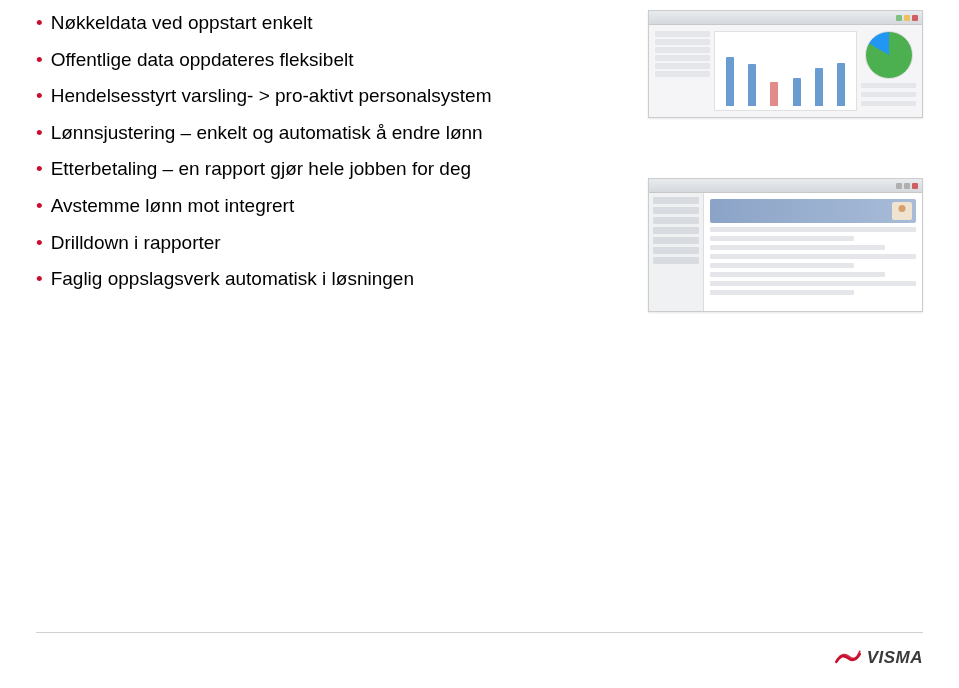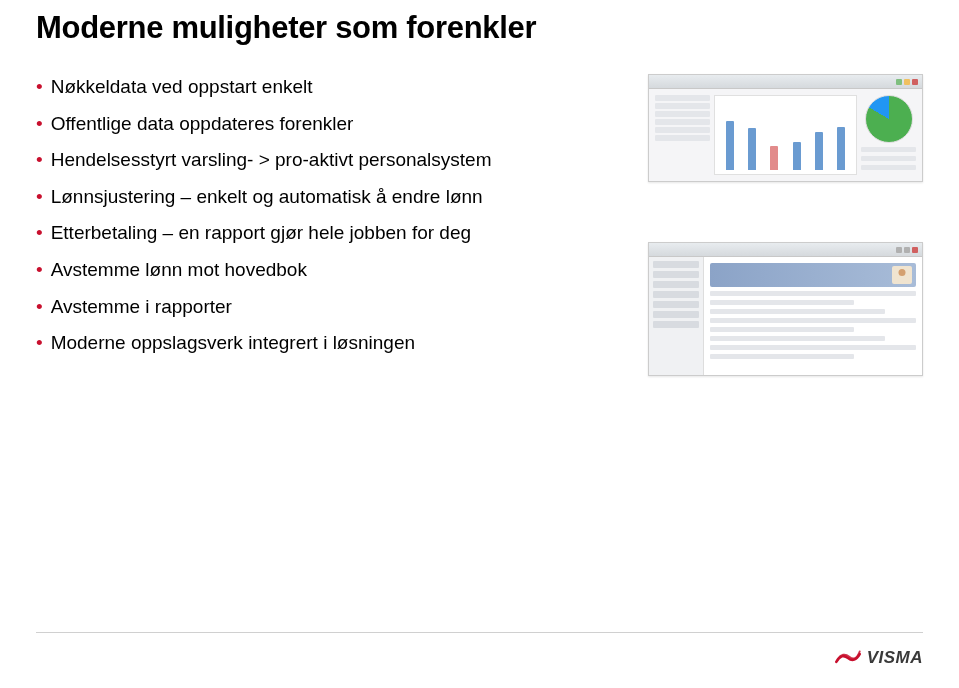--- a/index.html
+++ b/index.html
@@ -183,56 +183,55 @@
       font-style: italic;
       color: #3a3a3a;
       letter-spacing: 0.5px;
       text-align: right;
     }
   </style>
 </head>
 <body>
 
 <div class="slide">
-  <h1 class="title">Moderne muligheter som forenkler</h1>
 
   <div class="content-row">
     <div class="bullet-col">
       <ul class="bullet-list">
         <li>
           <span class="bullet-marker">•</span>
           <span class="bullet-text">Nøkkeldata ved oppstart enkelt</span>
         </li>
         <li>
           <span class="bullet-marker">•</span>
-          <span class="bullet-text">Offentlige data oppdateres forenkler</span>
+          <span class="bullet-text">Offentlige data oppdateres fleksibelt</span>
         </li>
         <li>
           <span class="bullet-marker">•</span>
           <span class="bullet-text">Hendelsesstyrt varsling- &gt; pro-aktivt personalsystem</span>
         </li>
         <li>
           <span class="bullet-marker">•</span>
           <span class="bullet-text">Lønnsjustering – enkelt og automatisk å endre lønn</span>
         </li>
         <li>
           <span class="bullet-marker">•</span>
           <span class="bullet-text">Etterbetaling – en rapport gjør hele jobben for deg</span>
         </li>
         <li>
           <span class="bullet-marker">•</span>
-          <span class="bullet-text">Avstemme lønn mot hovedbok</span>
-        </li>
-        <li>
-          <span class="bullet-marker">•</span>
-          <span class="bullet-text">Avstemme i rapporter</span>
-        </li>
-        <li>
-          <span class="bullet-marker">•</span>
-          <span class="bullet-text">Moderne oppslagsverk integrert i løsningen</span>
+          <span class="bullet-text">Avstemme lønn mot integrert</span>
+        </li>
+        <li>
+          <span class="bullet-marker">•</span>
+          <span class="bullet-text">Drilldown i rapporter</span>
+        </li>
+        <li>
+          <span class="bullet-marker">•</span>
+          <span class="bullet-text">Faglig oppslagsverk automatisk i løsningen</span>
         </li>
       </ul>
     </div>
 
     <div class="image-col">
 
       <div class="thumb">
         <div class="thumb-header">
           <span style="background:#7fbf7f"></span>
           <span style="background:#f0c060"></span>

